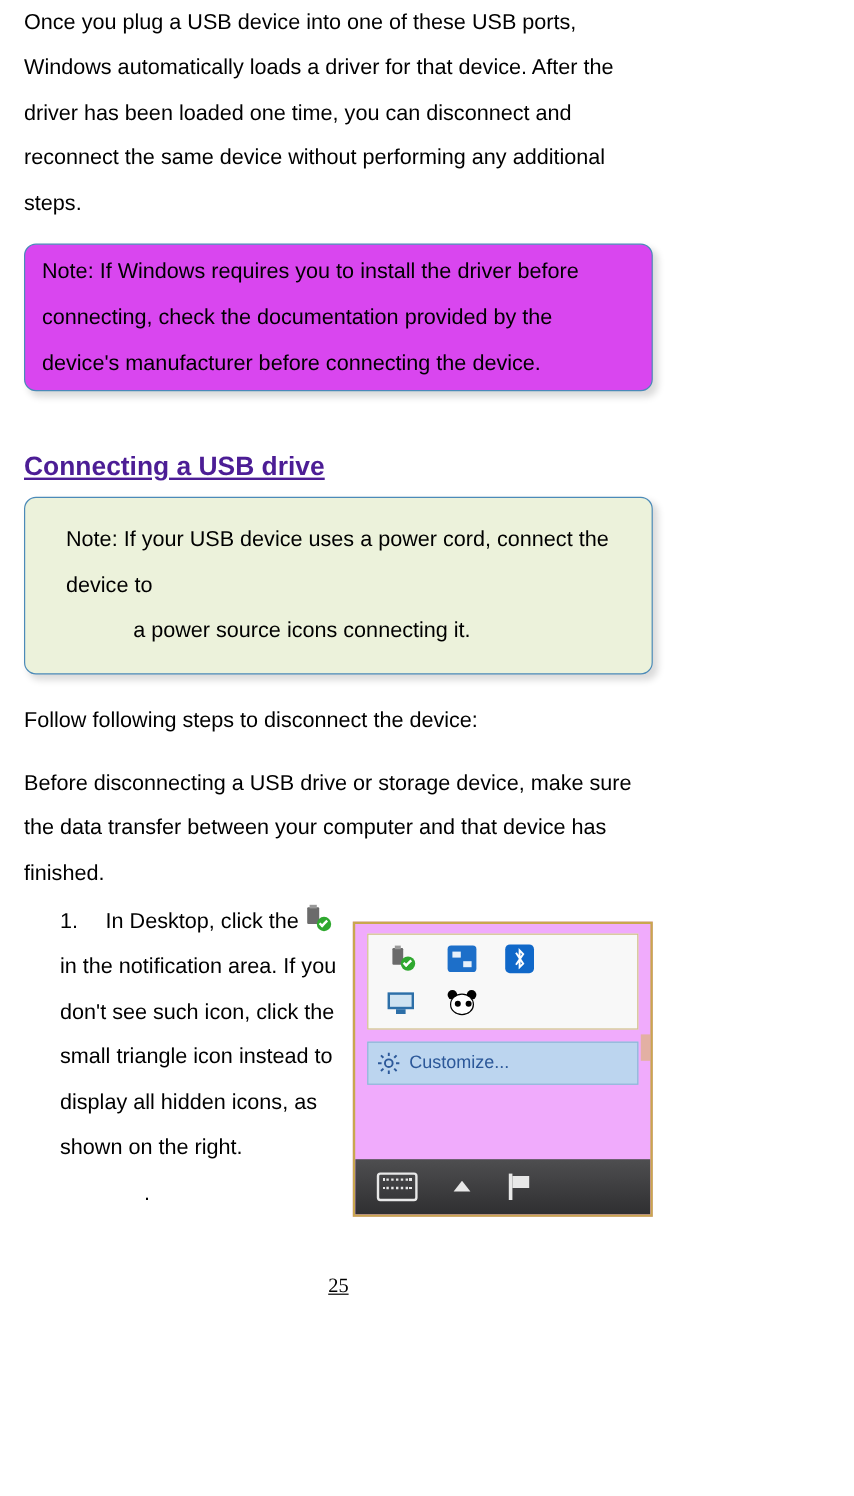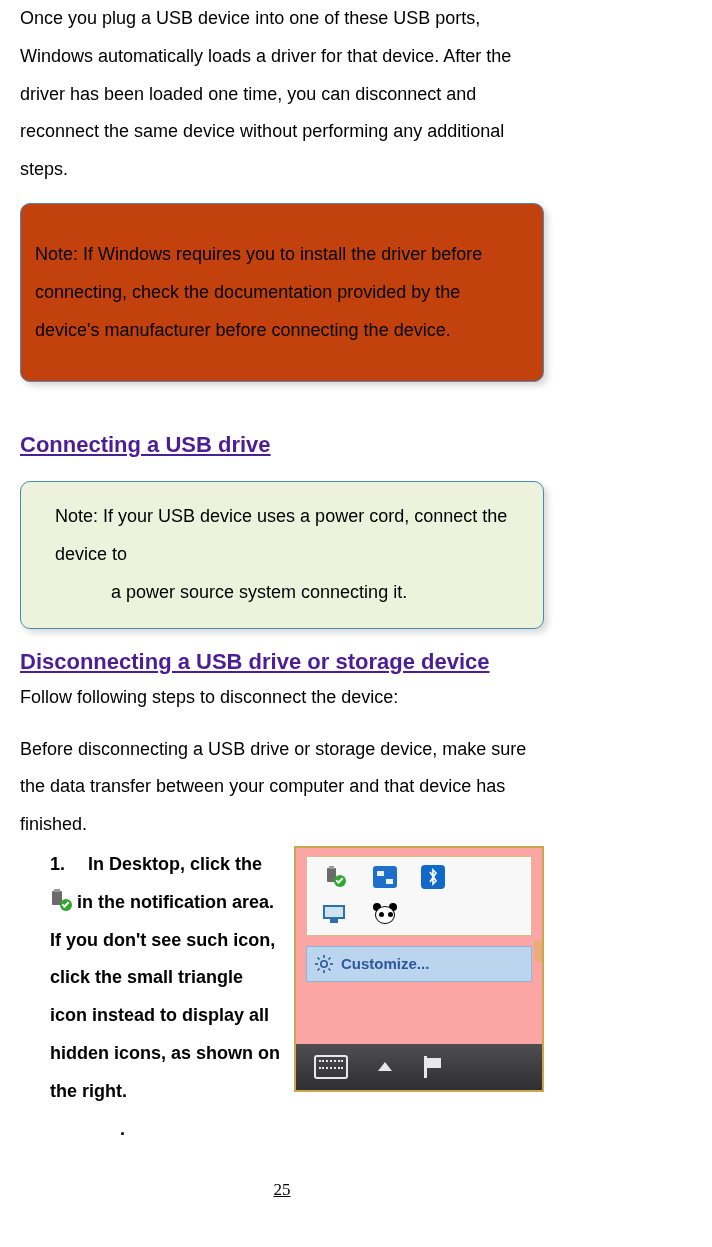--- a/index.html
+++ b/index.html
@@ -14,57 +14,56 @@
     width: 564px;
     padding: 0 20px 30px 20px;
   }
   .body-text {
     font-size: 18px;
     color: #000;
     line-height: 2.1;
     margin: 0 0 14px 0;
   }
   .note-box {
-    background: #c2410c;
+    background: #d946ef;
     border: 1.5px solid #4b8ab8;
     border-radius: 10px;
-    padding: 32px 14px;
+    padding: 4px 14px;
     font-size: 18px;
     color: #000;
     line-height: 2.1;
     box-shadow: 4px 4px 6px rgba(0,0,0,0.15);
     margin: 14px 0 50px 0;
   }
   .note-box2 {
     background: #ecf2db;
     border: 1.5px solid #4b8ab8;
     border-radius: 10px;
     padding: 16px 10px 16px 34px;
     font-size: 18px;
     color: #000;
     line-height: 2.1;
     box-shadow: 4px 4px 6px rgba(0,0,0,0.15);
-    margin: 23px 0 20px 0;
+    margin: 12px 0 20px 0;
     text-indent: -0px;
   }
   .note-indent2 {
     padding-left: 56px;
   }
   .section-heading {
     font-size: 22px;
     font-weight: bold;
     color: #4c1d95;
     text-decoration: underline;
     margin: 10px 0 4px 0;
   }
   .step-row {
     display: flex;
-    align-items: flex-start;
+    align-items: flex-end;
     gap: 12px;
-    font-weight: bold;
   }
   .step-text {
     flex: 1;
     font-size: 18px;
     line-height: 2.1;
     padding-left: 30px;
   }
   .step-num {
     display: inline-block;
     width: 38px;
@@ -90,21 +89,21 @@
     content:""; position:absolute; left:2px; top:3px;
     width:5px; height:2px; border-left:2px solid #fff; border-bottom:2px solid #fff;
     transform: rotate(-45deg);
   }
   .tray-popup-wrap {
     width: 250px;
     position: relative;
   }
   .tray-popup {
     border: 2px solid #c9a74e;
-    background: #fca5a5;
+    background: #f0abfc;
     width: 250px;
     height: 246px;
     position: relative;
     overflow: hidden;
   }
   .tray-top {
     background: #f8f8f8;
     border: 1px solid #d1c08a;
     margin: 8px 10px 0 10px;
     padding: 8px 10px 8px 12px;
@@ -174,21 +173,21 @@
   .kb-icon::before { content:""; position:absolute; left:3px; top:3px; right:3px; height:4px; border-top:2px dotted #e8e8e8;}
   .kb-icon::after { content:""; position:absolute; left:3px; top:10px; right:3px; height:4px; border-top:2px dotted #e8e8e8;}
   .tri-icon { width:0; height:0; border-left:7px solid transparent; border-right:7px solid transparent; border-bottom:9px solid #e8e8e8;}
   .flag-icon { width:22px; height:22px; position:relative; }
   .flag-icon::before { content:""; position:absolute; left:2px; top:0; width:3px; height:22px; background:#e8e8e8;}
   .flag-icon::after { content:""; position:absolute; left:5px; top:2px; width:14px; height:10px; background:#e8e8e8;}
   .page-number {
     text-align: center;
     font-size: 17px;
     text-decoration: underline;
-    margin-top: 32px;
+    margin-top: 48px;
     font-family: "Times New Roman", serif;
   }
   .step-continue {
     display:block;
     padding-left: 70px;
   }
   .step-text .txt { display:inline; }
   .sn-side {
     position:absolute; right:0; top: 92px;
     width:8px; height:22px; background:#d8b45a; opacity:.55;
@@ -201,24 +200,23 @@
 
   <p class="body-text">Once you plug a USB device into one of these USB ports, Windows automatically loads a driver for that device. After the driver has been loaded one time, you can disconnect and reconnect the same device without performing any additional steps.</p>
 
   <div class="note-box">Note: If Windows requires you to install the driver before connecting, check the documentation provided by the device's manufacturer before connecting the device.</div>
 
   <div class="section-heading">Connecting a USB drive</div>
 
 
   <div class="note-box2">
     <div>Note: If your USB device uses a power cord, connect the device to</div>
-    <div class="note-indent2">a power source system connecting it.</div>
+    <div class="note-indent2">a power source icons connecting it.</div>
   </div>
 
-  <div class="section-heading">Disconnecting a USB drive or storage device</div>
 
   <p class="body-text">Follow following steps to disconnect the device:</p>
   <p class="body-text" style="margin-bottom:2px;">Before disconnecting a USB drive or storage device, make sure the data transfer between your computer and that device has finished.</p>
 
   <div class="step-row">
     <div class="step-text step-block">
       <span class="step-num">1.</span><span class="txt">In Desktop, click the </span><span class="inline-usb-icon"><span class="plug"></span><span class="tip"></span><span class="check"></span></span><span class="txt"> in the notification area. If you don't see such icon, click the small triangle icon instead to display all hidden icons, as shown on the right.</span>
       <span class="step-continue">.</span>
     </div>
 

